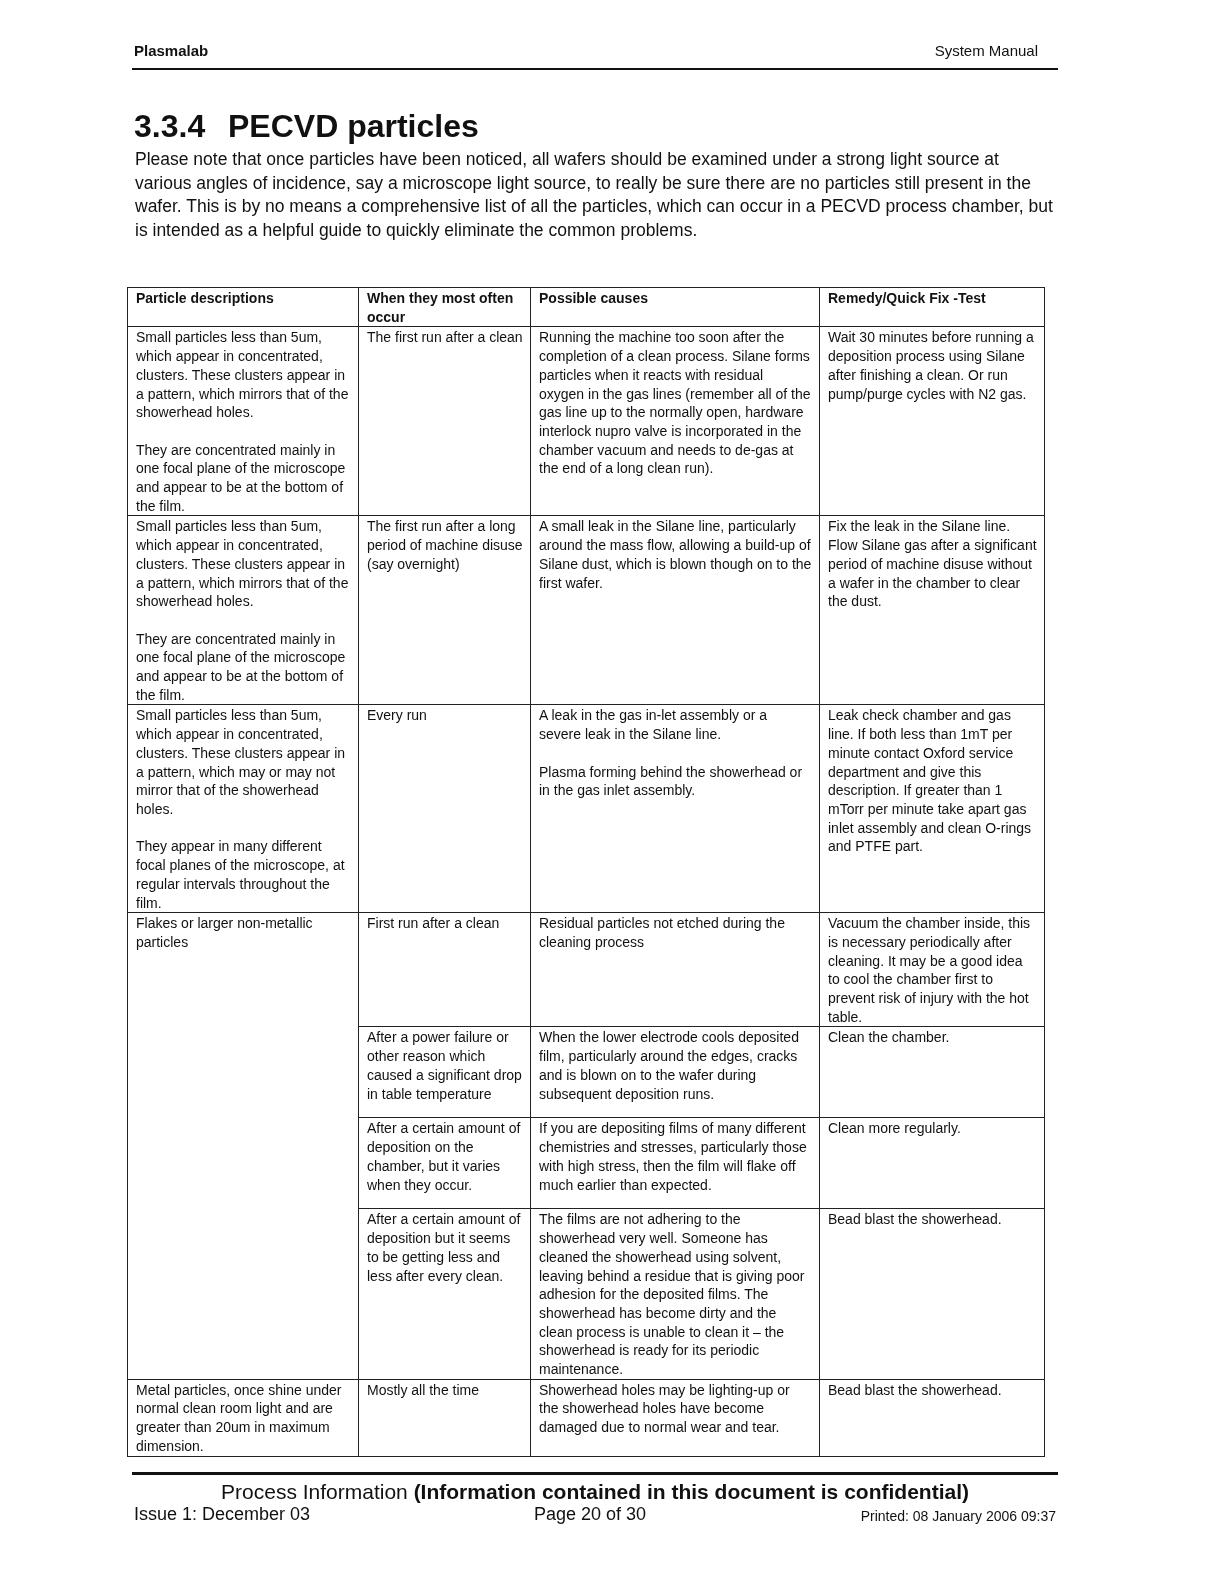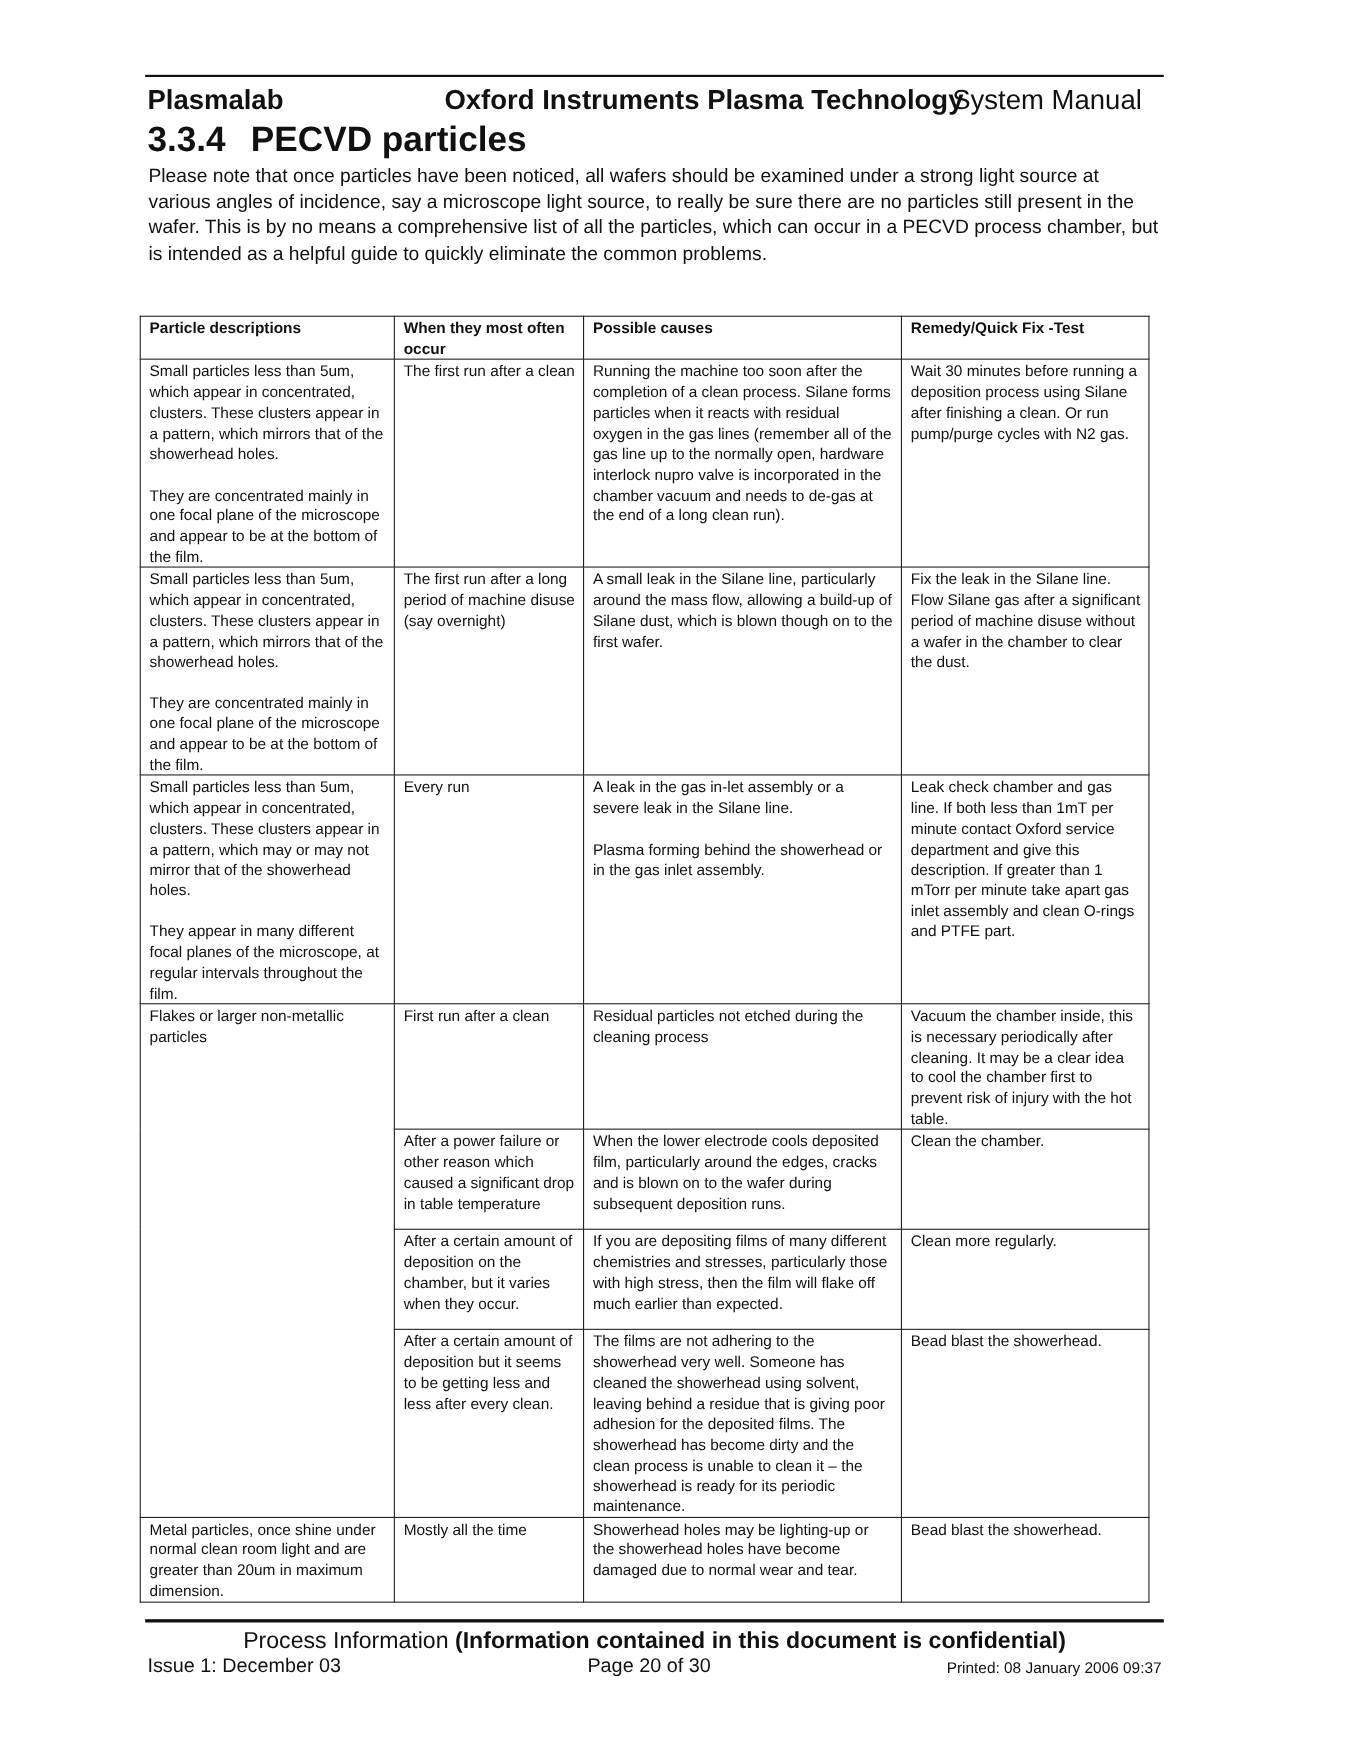--- a/index.html
+++ b/index.html
@@ -1,17 +1,17 @@
 <!DOCTYPE html>
 <html><head>
 <meta charset="utf-8">
 <style>
   html, body { margin: 0; padding: 0; background: #fff; }
   body { width: 1227px; height: 1586px; position: relative; color: #111; font-family: "Liberation Sans", sans-serif; }
-  .hdr { position: absolute; top: 42px; left: 134px; width: 922px; height: 26px; font-size: 25px; margin-top: 35px; }
+  .hdr { position: absolute; top: 42px; left: 134px; width: 922px; height: 26px; font-size: 15px; }
   .hdr span { position: absolute; top: 0; }
   .hdr .l { left: 0; font-weight: bold; }
   .hdr .c { left: 270px; font-weight: bold; }
   .hdr .r { right: 18px; }
   .hdr-rule { position: absolute; top: 68px; left: 132px; width: 926px; height: 2px; background: #111; }
   .sec { position: absolute; top: 108px; left: 134px; font-size: 32px; font-weight: bold; }
   .sec .num { display: inline-block; width: 94px; }
   .intro { position: absolute; top: 148px; left: 135px; width: 925px; font-size: 17.5px; line-height: 23.7px; }
   table.pt { position: absolute; top: 287px; left: 127px; width: 917px; border-collapse: collapse; table-layout: fixed; font-size: 14px; line-height: 18.7px; }
   table.pt td, table.pt th { border: 1.5px solid #222; vertical-align: top; padding: 1px 7px 0 8px; text-align: left; }
@@ -32,21 +32,20 @@
   .ftr2 span { position: absolute; top: 0; }
   .ftr2 .l { left: 0; }
   .ftr2 .c { left: 400px; }
   .ftr2 .r { right: 0; font-size: 14px; top: 4px; }
 </style>
 </head>
 <body>
 
 <div class="hdr">
   <span class="l">Plasmalab</span>
-  <span class="c">Oxford Instruments Plasma Technology</span>
   <span class="r">System Manual</span>
 </div>
 <div class="hdr-rule"></div>
 
 <div class="sec">
   <span class="num">3.3.4</span><span>PECVD particles</span>
 </div>
 
 <p class="intro" style="margin:0;">Please note that once particles have been noticed, all wafers should be examined under a strong light source at various angles of incidence, say a microscope light source, to really be sure there are no particles still present in the wafer. This is by no means a comprehensive list of all the particles, which can occur in a PECVD process chamber, but is intended as a helpful guide to quickly eliminate the common problems.</p>
 
@@ -120,21 +119,21 @@
       <td rowspan="4">
           <p class="cell-p">Flakes or larger non-metallic particles</p>
         </td>
       <td>
           <p class="cell-p">First run after a clean</p>
         </td>
       <td>
           <p class="cell-p">Residual particles not etched during the cleaning process</p>
         </td>
       <td>
-          <p class="cell-p">Vacuum the chamber inside, this is necessary periodically after cleaning. It may be a clear idea to cool the chamber first to prevent risk of injury with the hot table.</p>
+          <p class="cell-p">Vacuum the chamber inside, this is necessary periodically after cleaning. It may be a good idea to cool the chamber first to prevent risk of injury with the hot table.</p>
         </td>
     </tr>
     <tr class="h-r5">
       <td>
           <p class="cell-p">After a power failure or other reason which caused a significant drop in table temperature</p>
         </td>
       <td>
           <p class="cell-p">When the lower electrode cools deposited film, particularly around the edges, cracks and is blown on to the wafer during subsequent deposition runs.</p>
         </td>
       <td>

